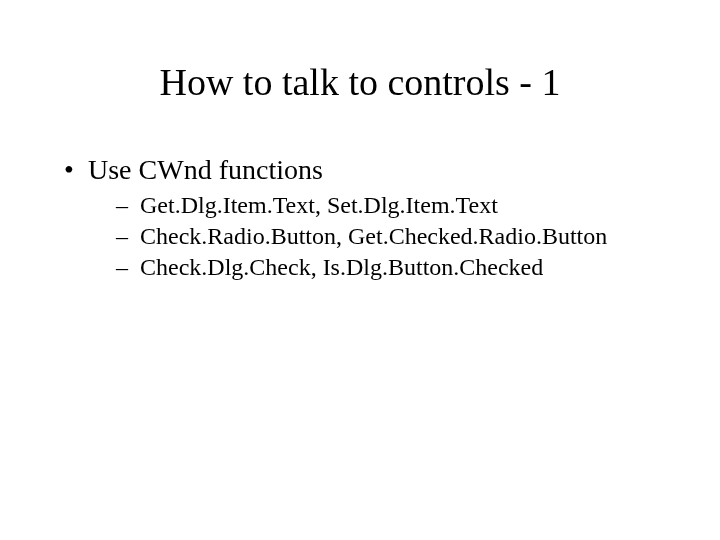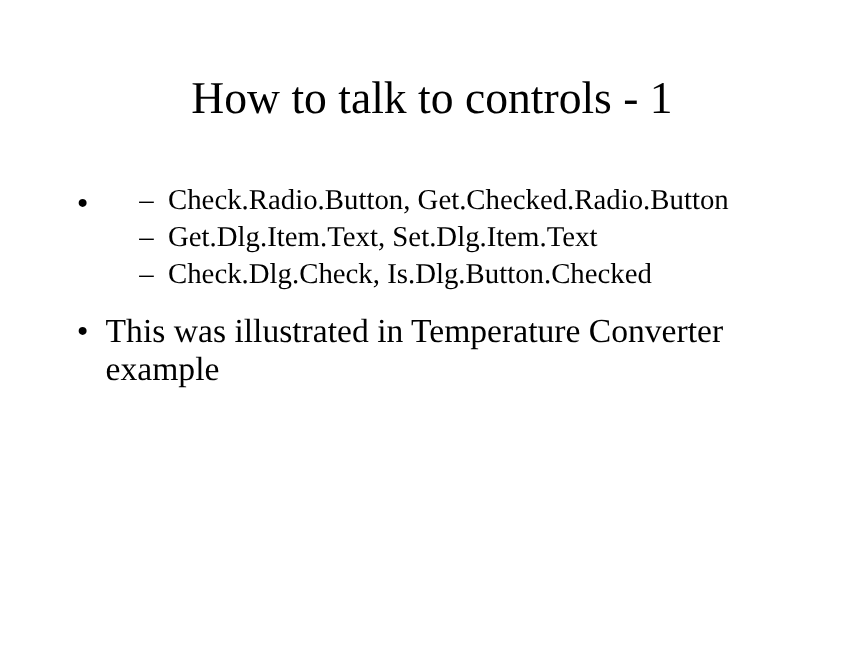--- a/index.html
+++ b/index.html
@@ -59,29 +59,27 @@
   }
 </style>
 </head>
 <body>
 
 <div class="slide">
   <h1 class="title">How to talk to controls - 1</h1>
 
   <ul class="level1">
     <li>
+      <span>Use CWnd functions</span>
       <ul class="level2">
         <li>
-          <span>Check.Radio.Button, Get.Checked.Radio.Button</span>
+          <span>Get.Dlg.Item.Text, Set.Dlg.Item.Text</span>
         </li>
         <li>
-          <span>Get.Dlg.Item.Text, Set.Dlg.Item.Text</span>
+          <span>Check.Radio.Button, Get.Checked.Radio.Button</span>
         </li>
         <li>
           <span>Check.Dlg.Check, Is.Dlg.Button.Checked</span>
         </li>
       </ul>
     </li>
-    <li>
-      <span>This was illustrated in Temperature Converter example</span>
-    </li>
   </ul>
 </div>
 
 </body></html>

